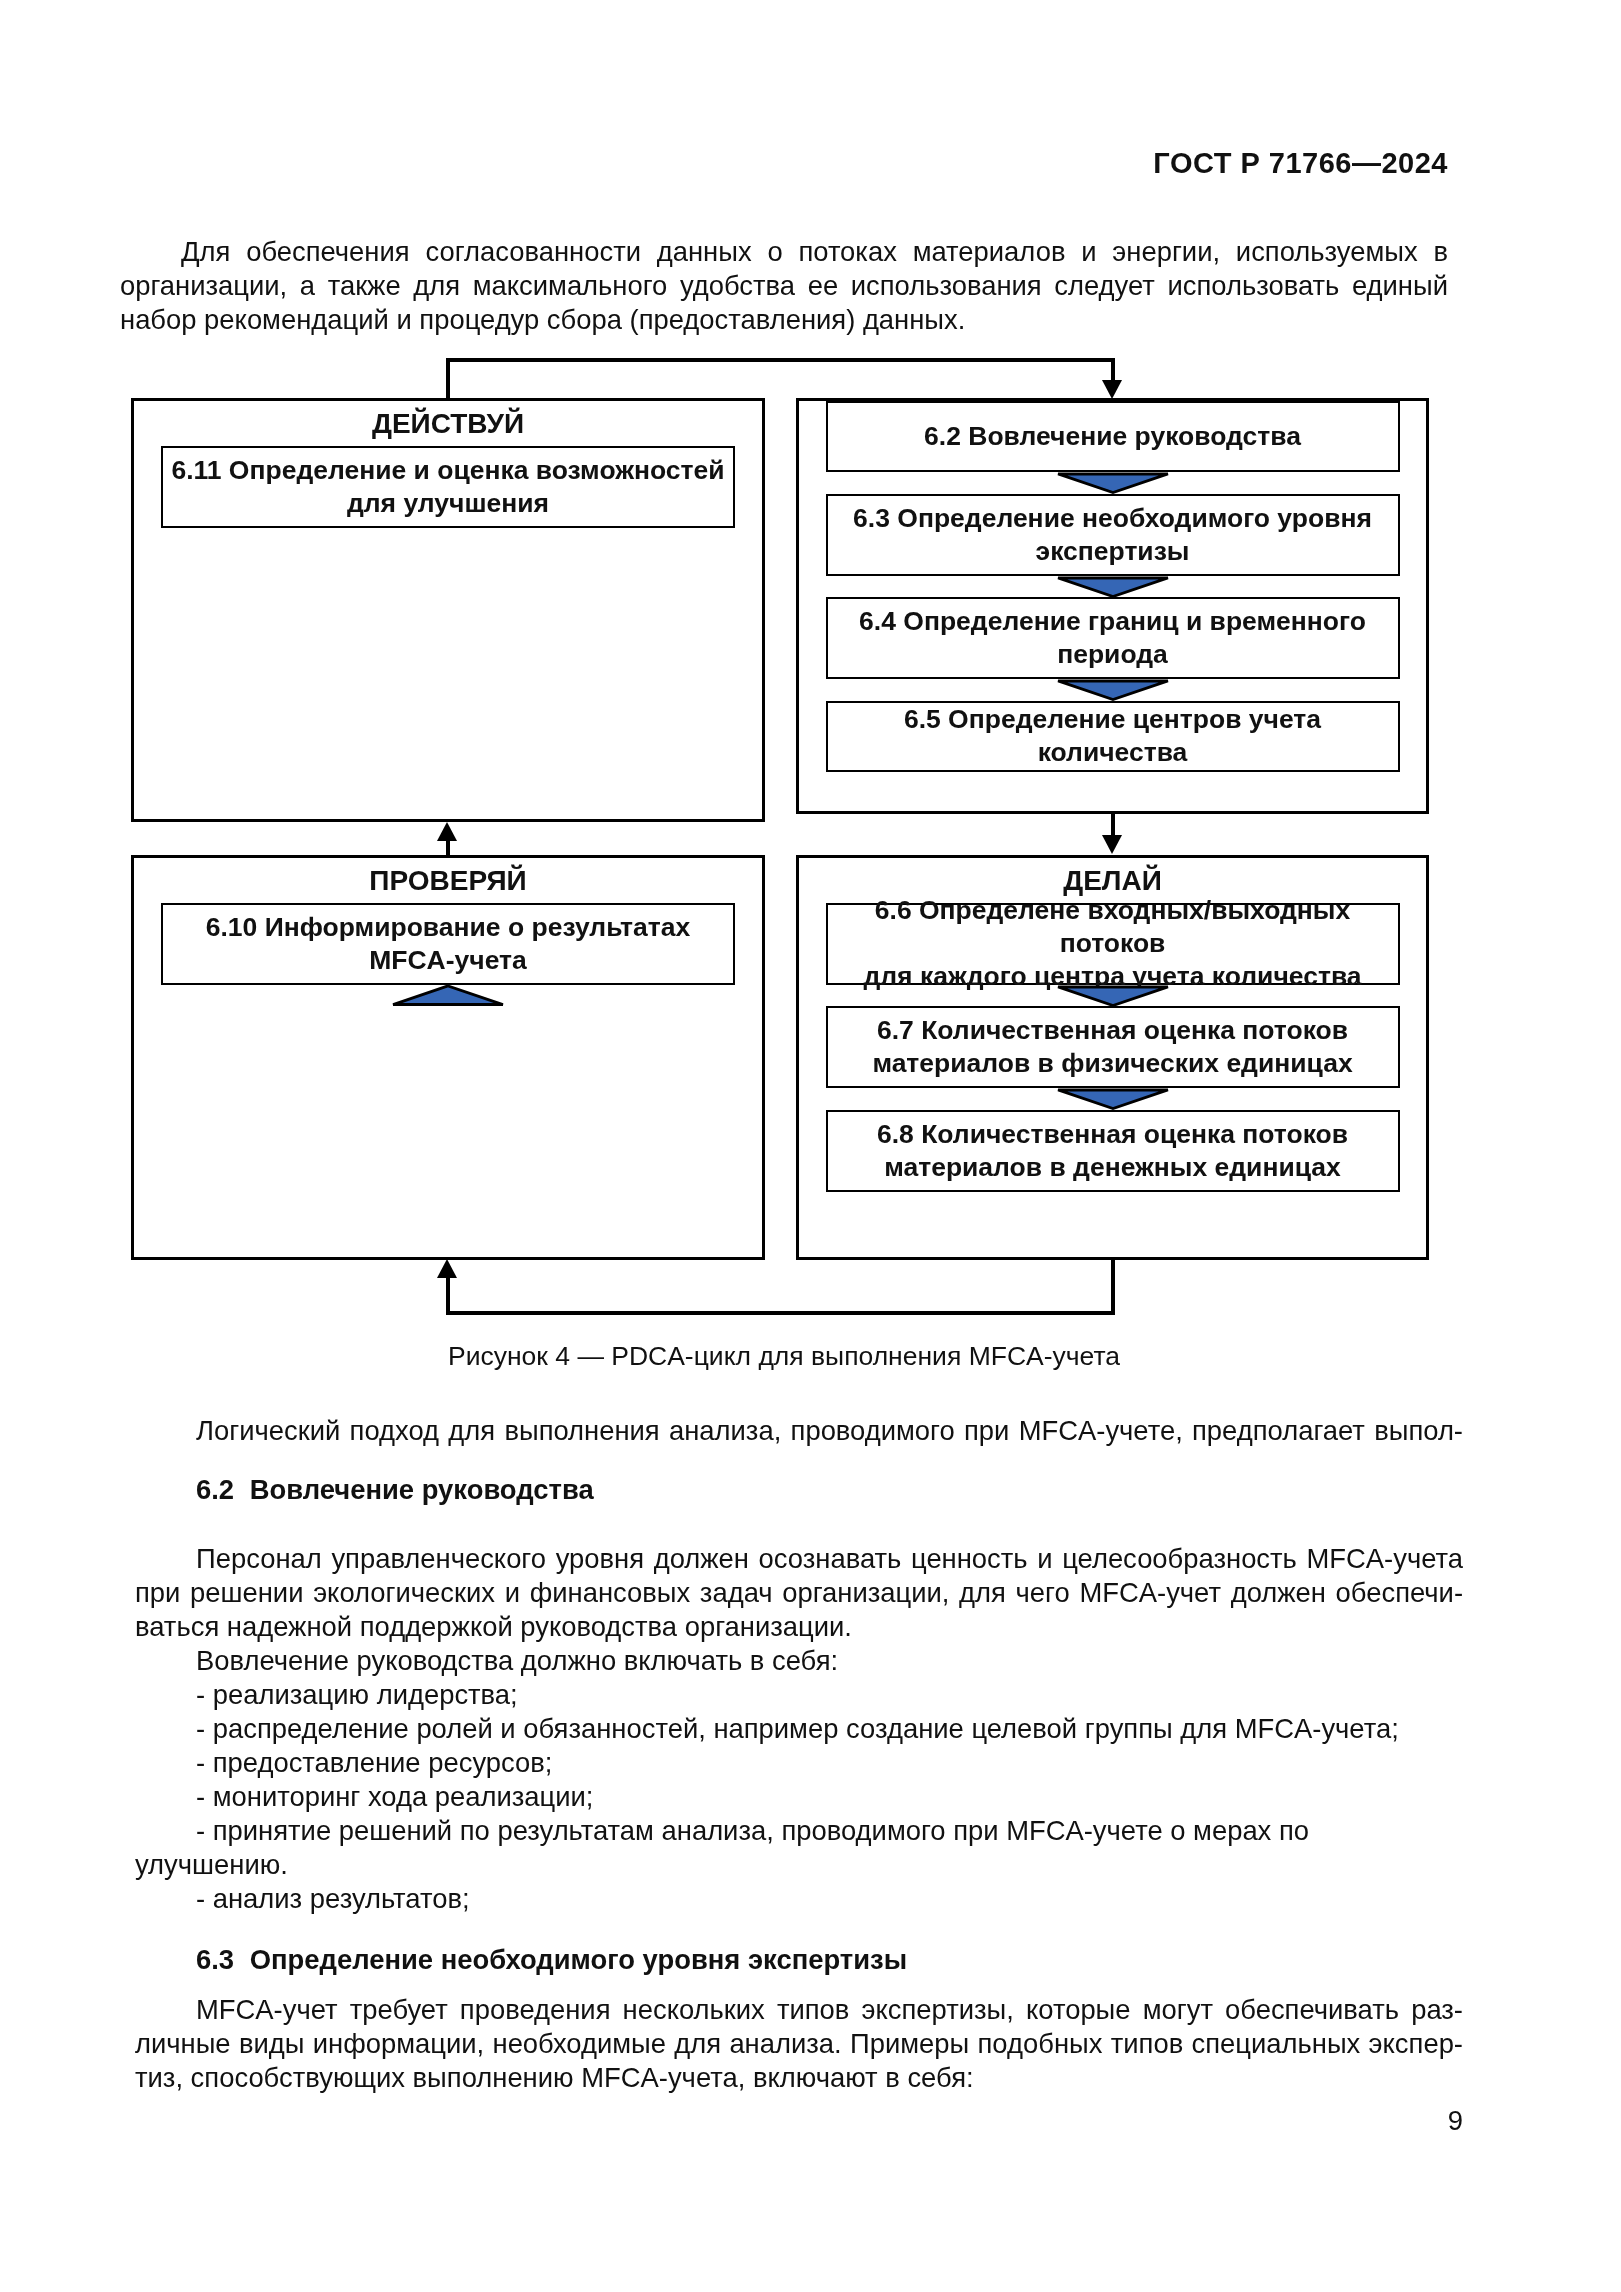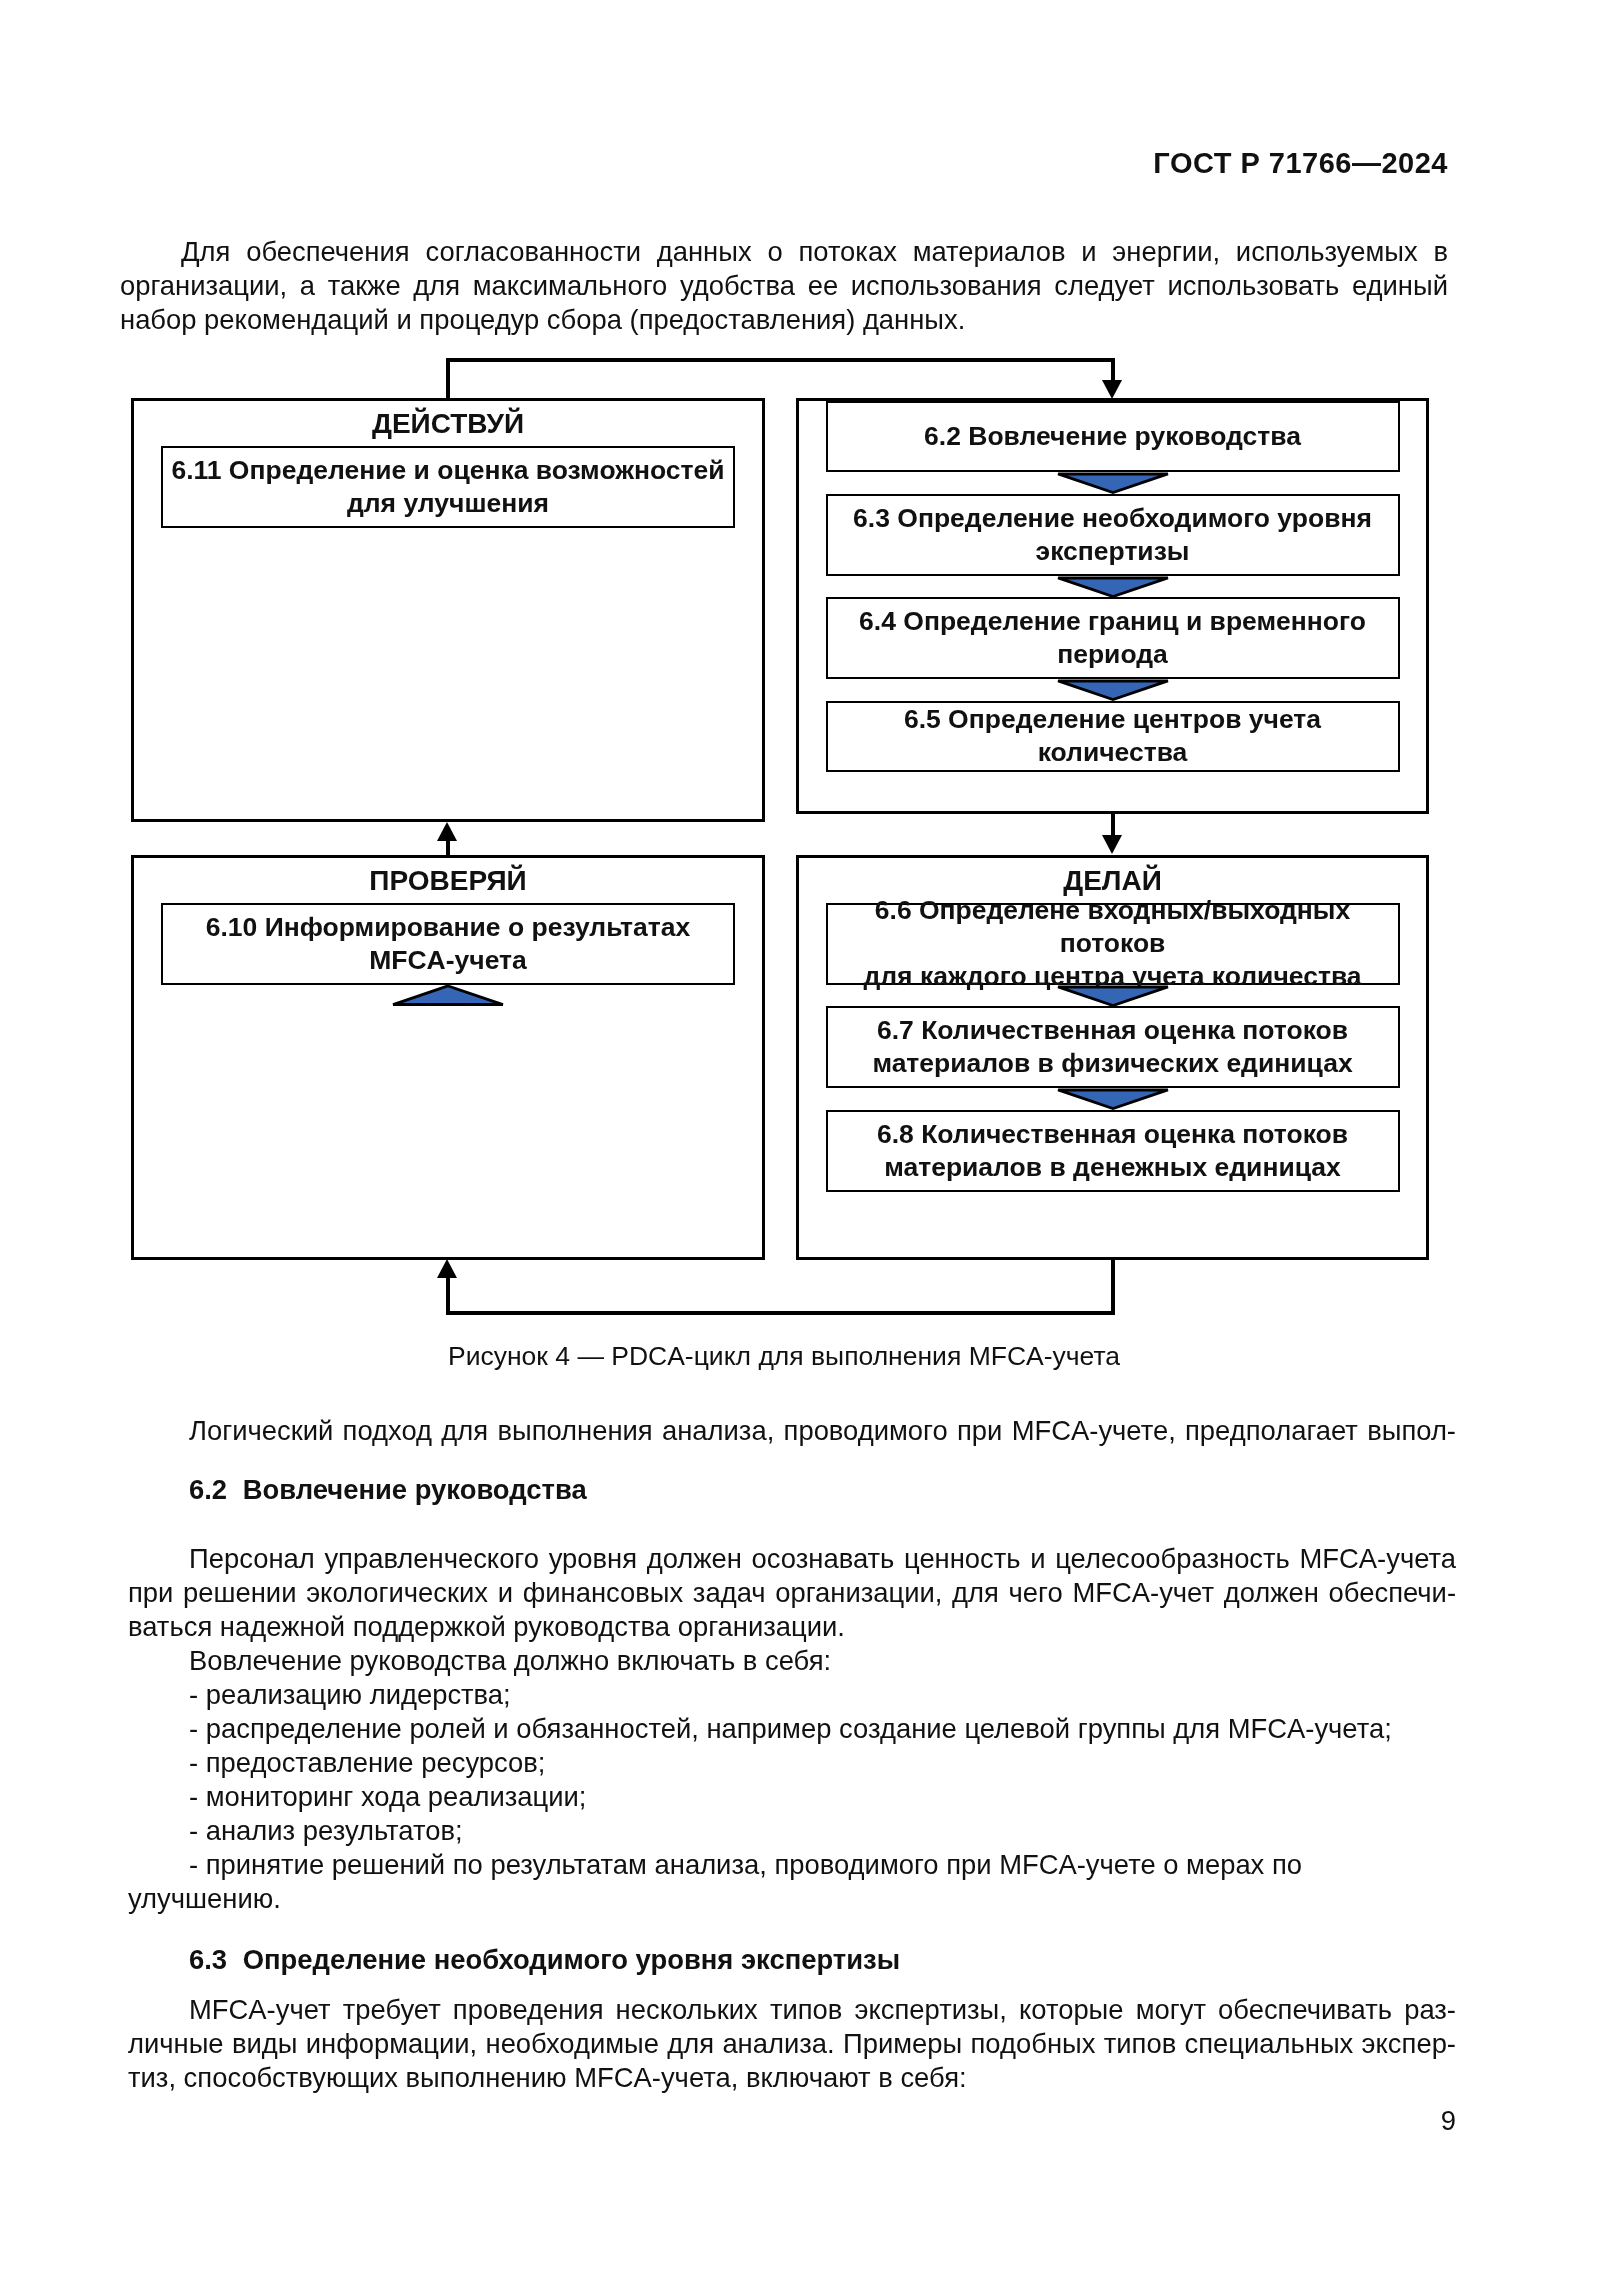--- a/index.html
+++ b/index.html
@@ -59,21 +59,21 @@
   .tri.up   { border-left:10.8px solid transparent; border-right:10.8px solid transparent; border-bottom:19.6px solid #000; }
 
   
   .fig-caption {
     position:absolute; left:120px; top:1341px; width:1328px;
     text-align:center; font-size:26.5px;
   }
 
   
   .body-text {
-    position:absolute; left:128px; top:1414px; width:1328px;
+    position:absolute; left:135px; top:1414px; width:1328px;
     font-size:27.4px;
   }
   .heading { font-weight:bold; line-height:34px; margin:0; font-size:27.4px; text-indent:61px; }
   .heading .num { margin-right:15.7px; }
   .h62 { margin-top:24.5px; }
   .h63 { margin-top:27.4px; }
   .p-personnel { margin-top:35px; }
   .p-mfca { margin-top:15.7px; }
   .bullet { line-height:34px; text-indent:61px; }
   .page-number {
@@ -172,22 +172,22 @@
     <div class="ln j indent">Персонал управленческого уровня должен осознавать ценность и целесообразность MFCA-учета</div>
     <div class="ln j">при решении экологических и финансовых задач организации, для чего MFCA-учет должен обеспечи-</div>
     <div class="ln">ваться надежной поддержкой руководства организации.</div>
   </div>
   <div class="ln indent">Вовлечение руководства должно включать в себя:</div>
 
   <div class="bullet">- реализацию лидерства;</div>
   <div class="bullet">- распределение ролей и обязанностей, например создание целевой группы для MFCA-учета;</div>
   <div class="bullet">- предоставление ресурсов;</div>
   <div class="bullet">- мониторинг хода реализации;</div>
+  <div class="bullet">- принятие решений по результатам анализа, проводимого при MFCA-учете о мерах по улучшению.</div>
   <div class="bullet">- анализ результатов;</div>
-  <div class="bullet">- принятие решений по результатам анализа, проводимого при MFCA-учете о мерах по улучшению.</div>
 
   <div class="heading h63">
     <span class="num">6.3</span><span>Определение необходимого уровня экспертизы</span>
   </div>
 
   <div class="p-mfca">
     <div class="ln j indent">MFCA-учет требует проведения нескольких типов экспертизы, которые могут обеспечивать раз-</div>
     <div class="ln j">личные виды информации, необходимые для анализа. Примеры подобных типов специальных экспер-</div>
     <div class="ln">тиз, способствующих выполнению MFCA-учета, включают в себя:</div>
   </div>

